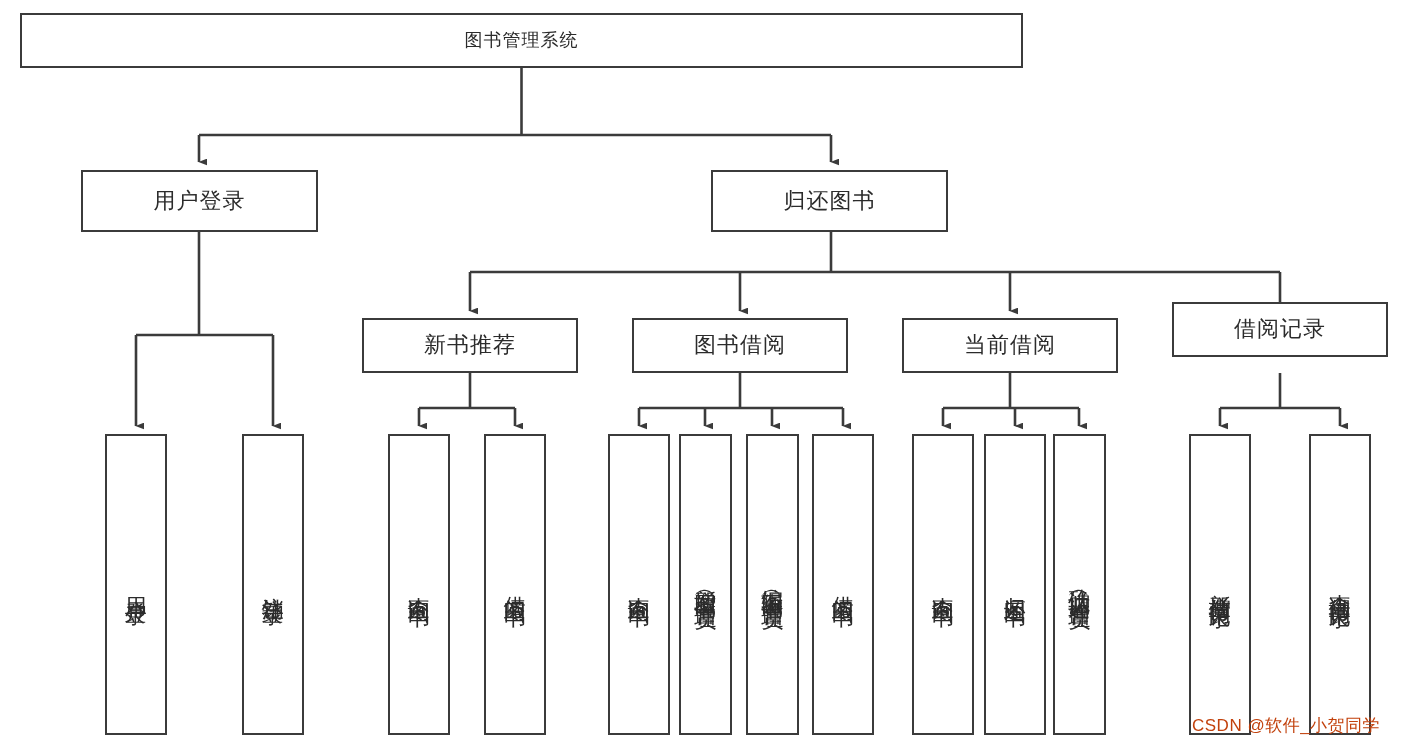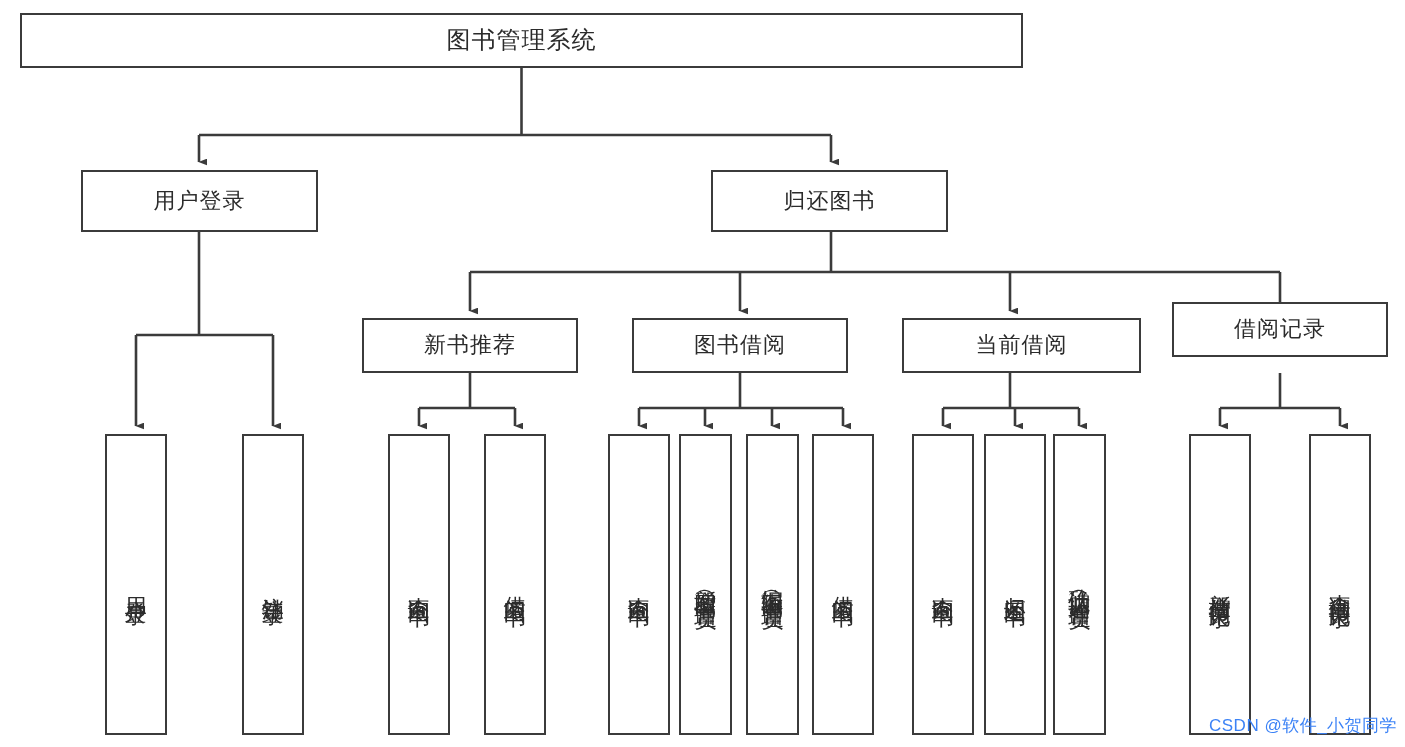--- a/index.html
+++ b/index.html
@@ -42,45 +42,44 @@
     text-align: center;
     letter-spacing: 1px;
     color: #2b2b2b;
   }
   .node.horizontal .node-label {
     font-size: 22px;
     line-height: 1.2;
     white-space: nowrap;
   }
   .node.root .node-label {
-    font-size: 24px;
+    font-size: 18px;
   }
   .node.vertical {
     align-items: center;
     justify-content: center;
     padding: 6px 0;
   }
   .node.vertical .node-label {
     writing-mode: vertical-rl;
     text-orientation: upright;
     font-size: 22px;
     line-height: 1.35;
     letter-spacing: 3px;
     max-height: 288px;
     white-space: nowrap;
   }
   .watermark {
     position: absolute;
-    color: #3b82f6;
+    color: #c2410c;
     font-size: 17px;
     letter-spacing: 0.5px;
     z-index: 5;
     white-space: nowrap;
     user-select: none;
-    margin-left: 17px;
   }
 </style>
 </head>
 <body>
 
 <div id="diagram-root">
 
   <svg class="edges" viewBox="0 0 1405 747" xmlns="http://www.w3.org/2000/svg">
     <defs>
       <marker id="arrowhead" markerWidth="7" markerHeight="9" refX="3.5" refY="8.4" orient="auto" markerUnits="userSpaceOnUse">
@@ -142,21 +141,21 @@
   <div class="node horizontal" style="left: 711px; top: 170px; width: 237px; height: 62px;">
     <span class="node-label">归还图书</span>
   </div>
 
   <div class="node horizontal" style="left: 632px; top: 318px; width: 216px; height: 55px;">
     <span class="node-label">图书借阅</span>
   </div>
   <div class="node horizontal" style="left: 362px; top: 318px; width: 216px; height: 55px;">
     <span class="node-label">新书推荐</span>
   </div>
-  <div class="node horizontal" style="left: 902px; top: 318px; width: 239px; height: 55px;">
+  <div class="node horizontal" style="left: 902px; top: 318px; width: 216px; height: 55px;">
     <span class="node-label">当前借阅</span>
   </div>
   <div class="node horizontal" style="left: 1172px; top: 302px; width: 216px; height: 55px;">
     <span class="node-label">借阅记录</span>
   </div>
 
   <div class="node vertical" style="left: 105px; top: 434px; width: 62px; height: 301px;">
     <span class="node-label">用户登录</span>
   </div>
   <div class="node vertical" style="left: 242px; top: 434px; width: 62px; height: 301px;">

